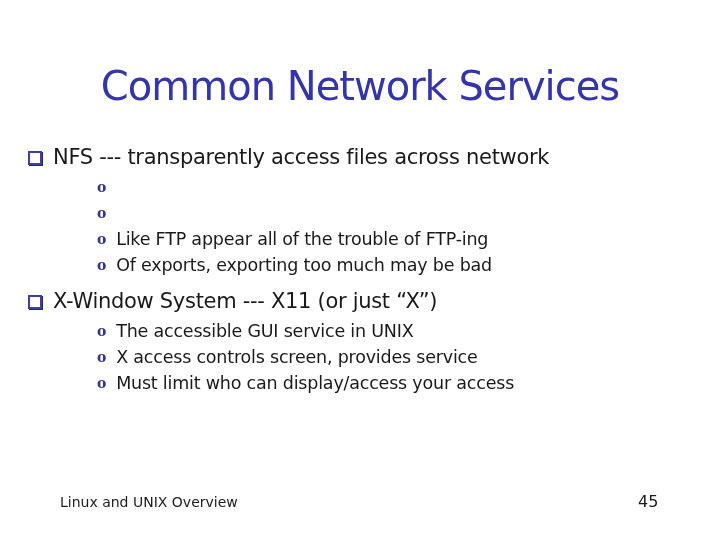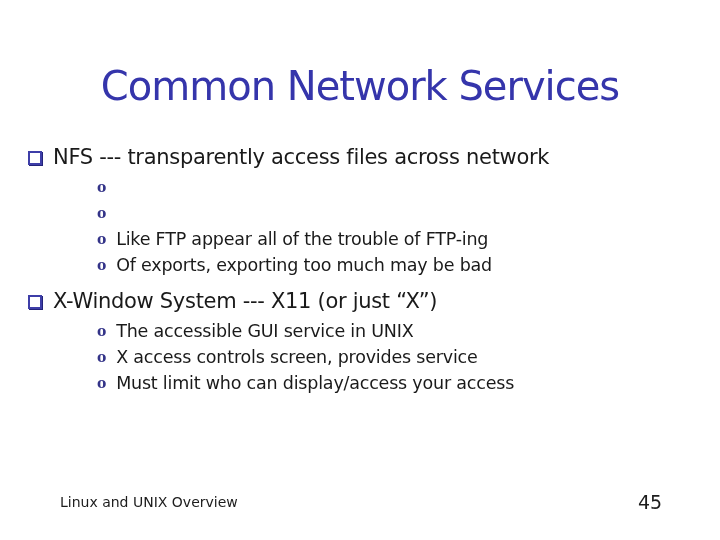--- a/index.html
+++ b/index.html
@@ -82,21 +82,21 @@
     left: 60px;
     top: 494px;
     font-size: 14px;
     line-height: 16px;
     color: #1c1c1c;
   }
   .page-number {
     position: absolute;
     left: 638px;
     top: 494px;
-    font-size: 19px;
+    font-size: 16px;
     line-height: 16px;
     color: #1c1c1c;
   }
 </style>
 </head>
 <body>
 
 <div class="slide">
 
   <div class="slide-title">Common Network Services</div>

